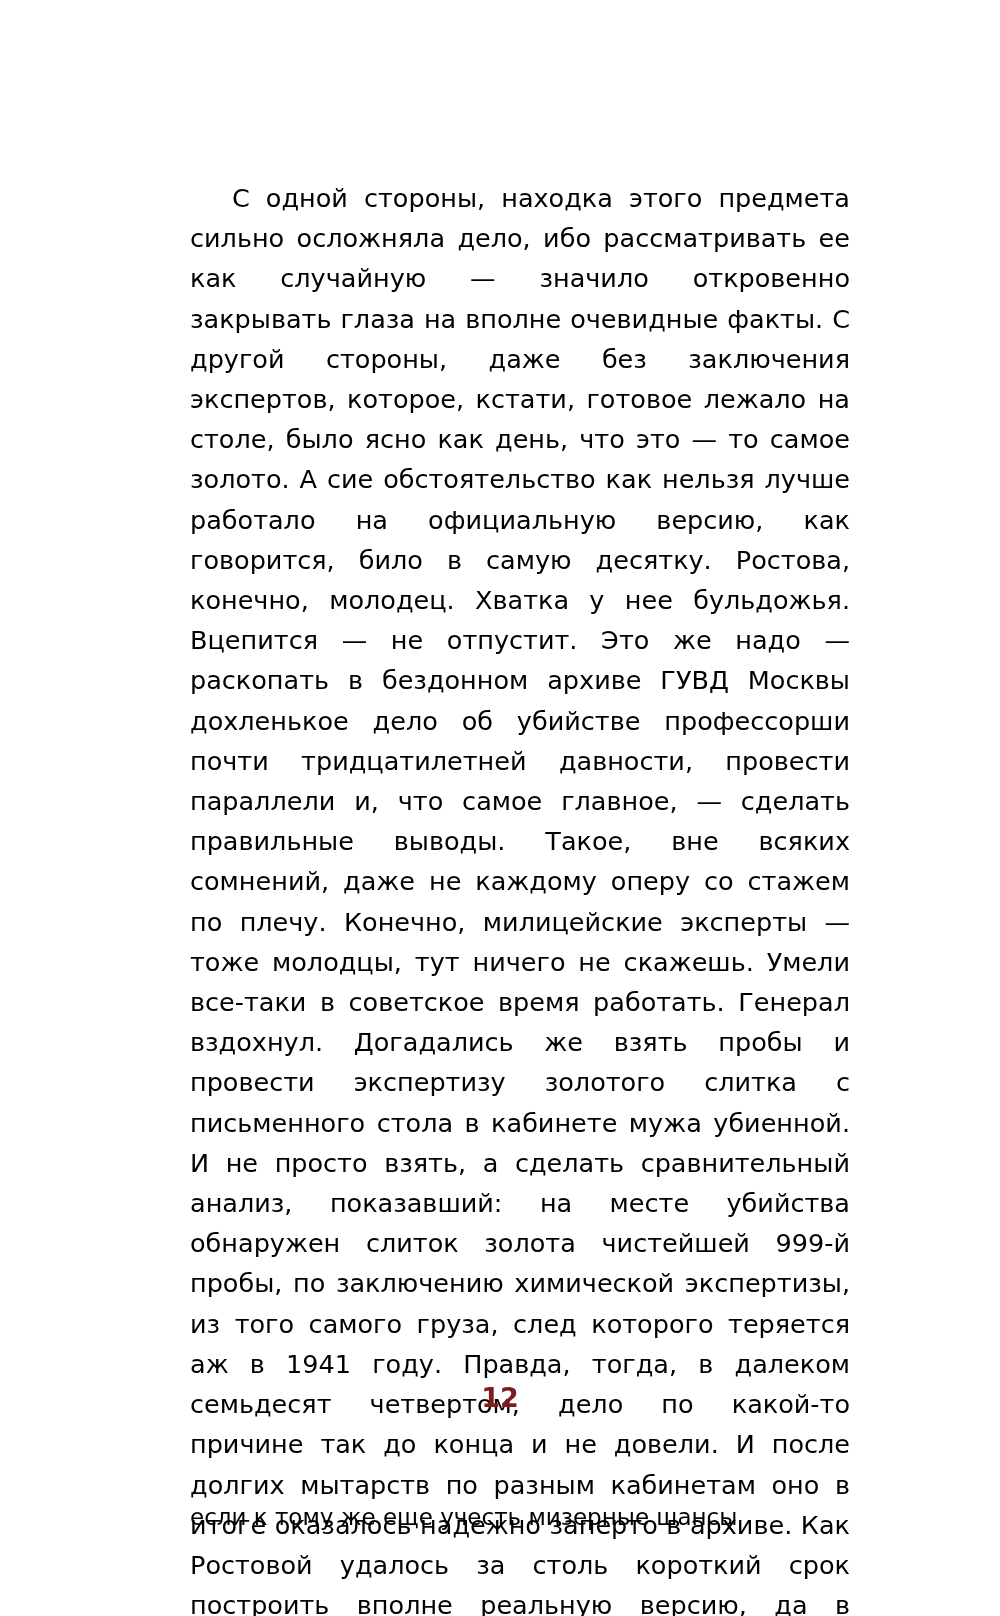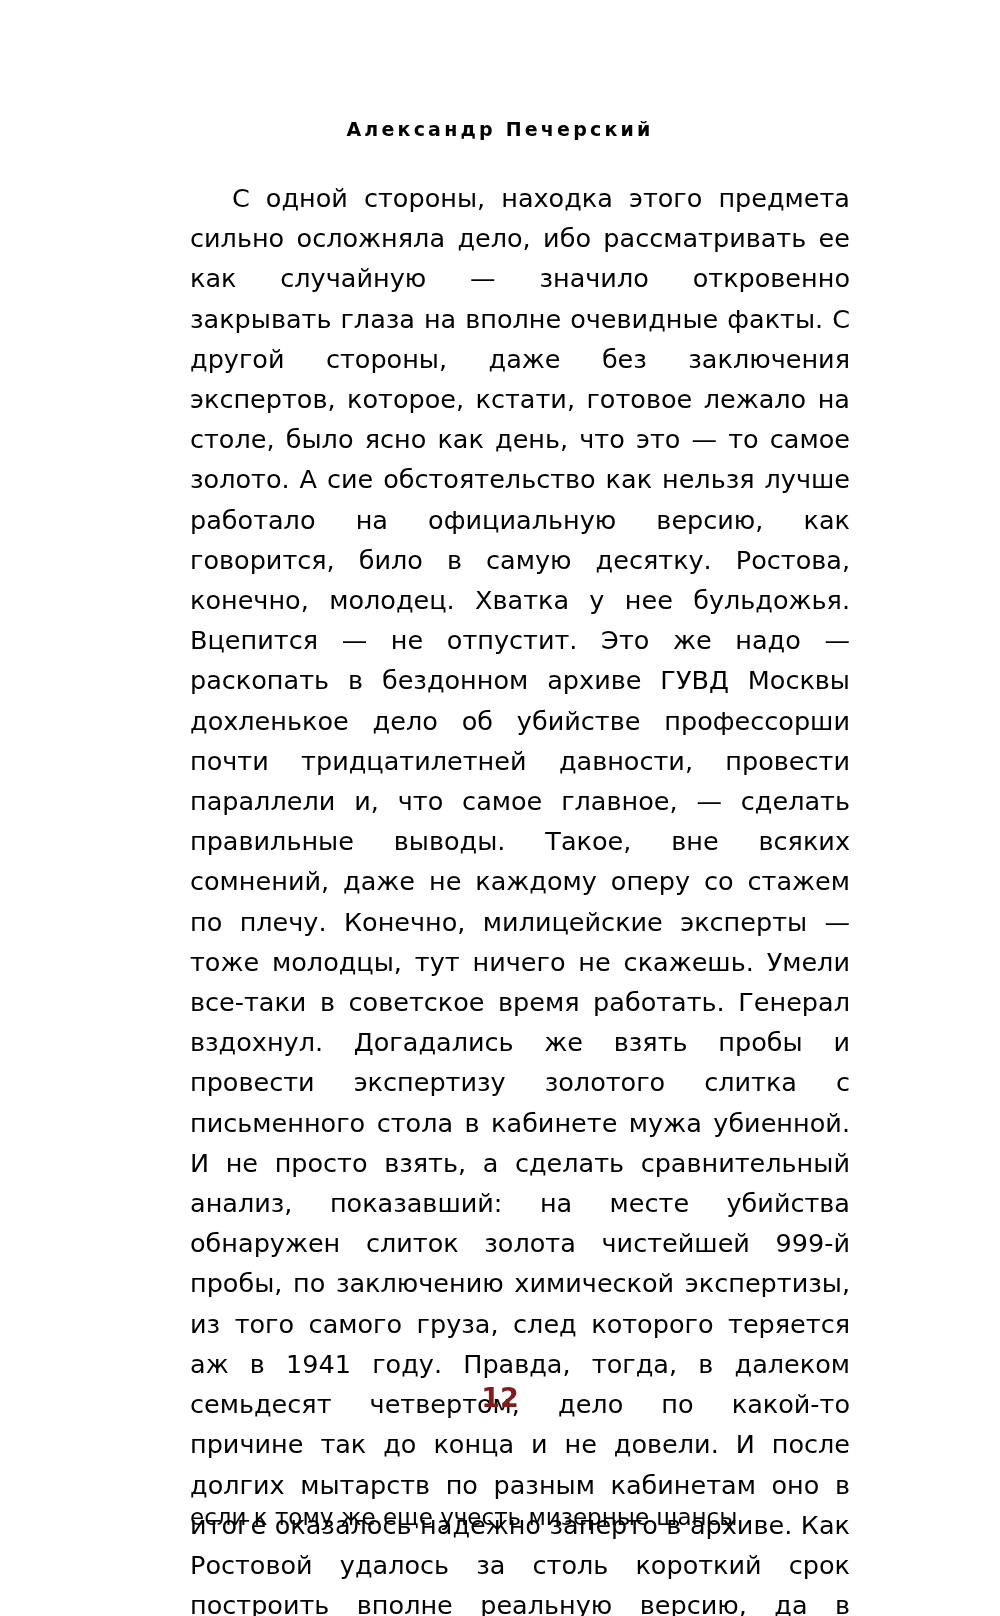--- a/index.html
+++ b/index.html
@@ -68,21 +68,20 @@
     overflow: hidden;
     height: 46px;
     text-align: justify;
   }
 </style>
 </head>
 <body>
 
 <div class="page">
 
-  <div class="running-head">Александр Печерский</div>
 
   <div class="body-text">
     <p>С одной стороны, находка этого предмета сильно осложняла дело, ибо рассматривать ее как случайную — значило откровенно закрывать глаза на вполне очевидные факты. С другой стороны, даже без заключения экспертов, которое, кстати, готовое лежало на столе, было ясно как день, что это — то самое золото. А сие обстоятельство как нельзя лучше работало на официальную версию, как говорится, било в самую десятку. Ростова, конечно, молодец. Хватка у нее бульдожья. Вцепится — не отпустит. Это же надо — раскопать в бездонном архиве ГУВД Москвы дохленькое дело об убийстве профессорши почти тридцатилетней давности, провести параллели и, что самое главное, — сделать правильные выводы. Такое, вне всяких сомнений, даже не каждому оперу со стажем по плечу. Конечно, милицейские эксперты — тоже молодцы, тут ничего не скажешь. Умели все-таки в советское время работать. Генерал вздохнул. Догадались же взять пробы и провести экспертизу золотого слитка с письменного стола в кабинете мужа убиенной. И не просто взять, а сделать сравнительный анализ, показавший: на месте убийства обнаружен слиток золота чистейшей 999-й пробы, по заключению химической экспертизы, из того самого груза, след которого теряется аж в 1941 году. Правда, тогда, в далеком семьдесят четвертом, дело по какой-то причине так до конца и не довели. И после долгих мытарств по разным кабинетам оно в итоге оказалось надежно заперто в архиве. Как Ростовой удалось за столь короткий срок построить вполне реальную версию, да в придачу в таком огромном лесном массиве, как смоленский, разыскать еще один золотой слиток,</p>
   </div>
 
   <div class="folio">12</div>
 
   <div class="clipped-line">если к тому же еще учесть мизерные шансы</div>
 
 </div>

